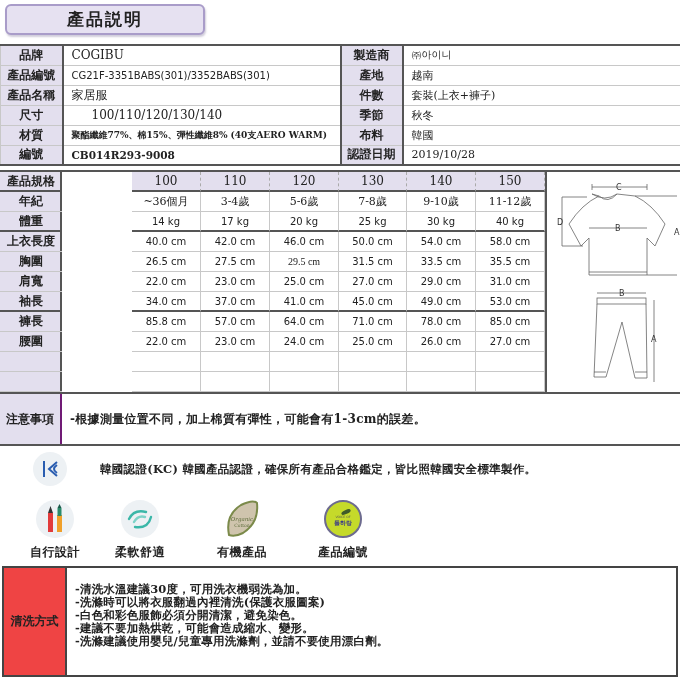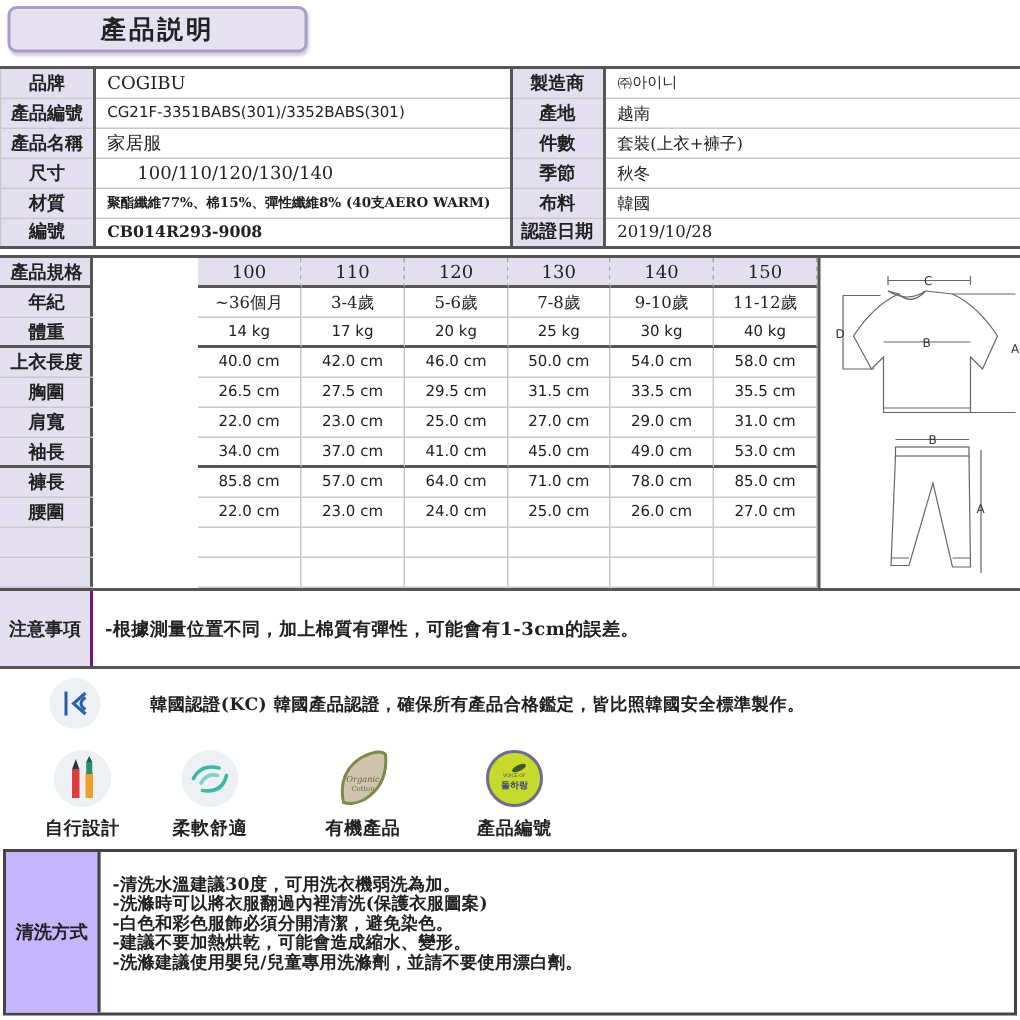--- a/index.html
+++ b/index.html
@@ -46,21 +46,21 @@
   .kc-badge { width: 34px; height: 34px; border-radius: 50%; background: #edf1f4; display: flex; align-items: center; justify-content: center; }
   .kc-text { margin-left: 9px; font-size: 11.5px; font-weight: bold; letter-spacing: 0.3px; padding-left: 24px; }
 
   
   .feature { position: absolute; top: 500px; width: 80px; text-align: center; }
   .feature .circ { width: 38px; height: 38px; margin: 0 auto; border-radius: 50%; background: #edf1f4; position: relative; display: flex; align-items: center; justify-content: center; }
   .feature .lab { margin-top: 6px; font-size: 12px; font-weight: bold; letter-spacing: 0.5px; }
 
   
   #wash { position: absolute; left: 2px; top: 566px; width: 676px; height: 111px; border: 2px solid #444; }
-  #wash .lbl { position: absolute; left: 0; top: 0; width: 63px; height: 100%; background: #c4b5fd; border-right: 2px solid #444; display: flex; align-items: center; justify-content: center; font-weight: bold; font-size: 12px; }
+  #wash .lbl { position: absolute; left: 0; top: 0; width: 63px; height: 100%; background: #ef4444; border-right: 2px solid #444; display: flex; align-items: center; justify-content: center; font-weight: bold; font-size: 12px; }
   #wash ul { position: absolute; left: 71px; top: 15px; list-style: none; }
   #wash li { font-size: 11.5px; line-height: 13px; font-weight: bold; letter-spacing: 0.2px; }
 </style>
 </head>
 <body>
 
 <div class="title-tab">產品説明</div>
 
 <table id="spec-table">
   <colgroup>
@@ -144,21 +144,21 @@
       <div class="grid-cell" style="left: 407px; top: 40px; width: 69px; border-bottom: 2px solid rgb(85, 85, 85);">30 kg</div>
       <div class="grid-cell" style="left: 476px; top: 40px; width: 69px; border-bottom: 2px solid rgb(85, 85, 85);">40 kg</div>
       <div class="grid-cell" style="left: 132px; top: 60px; width: 69px;">40.0 cm</div>
       <div class="grid-cell" style="left: 201px; top: 60px; width: 69px;">42.0 cm</div>
       <div class="grid-cell" style="left: 270px; top: 60px; width: 69px;">46.0 cm</div>
       <div class="grid-cell" style="left: 339px; top: 60px; width: 68px;">50.0 cm</div>
       <div class="grid-cell" style="left: 407px; top: 60px; width: 69px;">54.0 cm</div>
       <div class="grid-cell" style="left: 476px; top: 60px; width: 69px;">58.0 cm</div>
       <div class="grid-cell" style="left: 132px; top: 80px; width: 69px;">26.5 cm</div>
       <div class="grid-cell" style="left: 201px; top: 80px; width: 69px;">27.5 cm</div>
-      <div class="grid-cell" style="left: 270px; top: 80px; width: 69px;">29.5 cm</div>
+      <div class="grid-cell" style="left: 270px; top: 80px; width: 69px; font-family: Liberation Serif, serif;">29.5 cm</div>
       <div class="grid-cell" style="left: 339px; top: 80px; width: 68px;">31.5 cm</div>
       <div class="grid-cell" style="left: 407px; top: 80px; width: 69px;">33.5 cm</div>
       <div class="grid-cell" style="left: 476px; top: 80px; width: 69px;">35.5 cm</div>
       <div class="grid-cell" style="left: 132px; top: 100px; width: 69px;">22.0 cm</div>
       <div class="grid-cell" style="left: 201px; top: 100px; width: 69px;">23.0 cm</div>
       <div class="grid-cell" style="left: 270px; top: 100px; width: 69px;">25.0 cm</div>
       <div class="grid-cell" style="left: 339px; top: 100px; width: 68px;">27.0 cm</div>
       <div class="grid-cell" style="left: 407px; top: 100px; width: 69px;">29.0 cm</div>
       <div class="grid-cell" style="left: 476px; top: 100px; width: 69px;">31.0 cm</div>
       <div class="grid-cell" style="left: 132px; top: 120px; width: 69px; border-bottom: 2px solid rgb(85, 85, 85);">34.0 cm</div>

